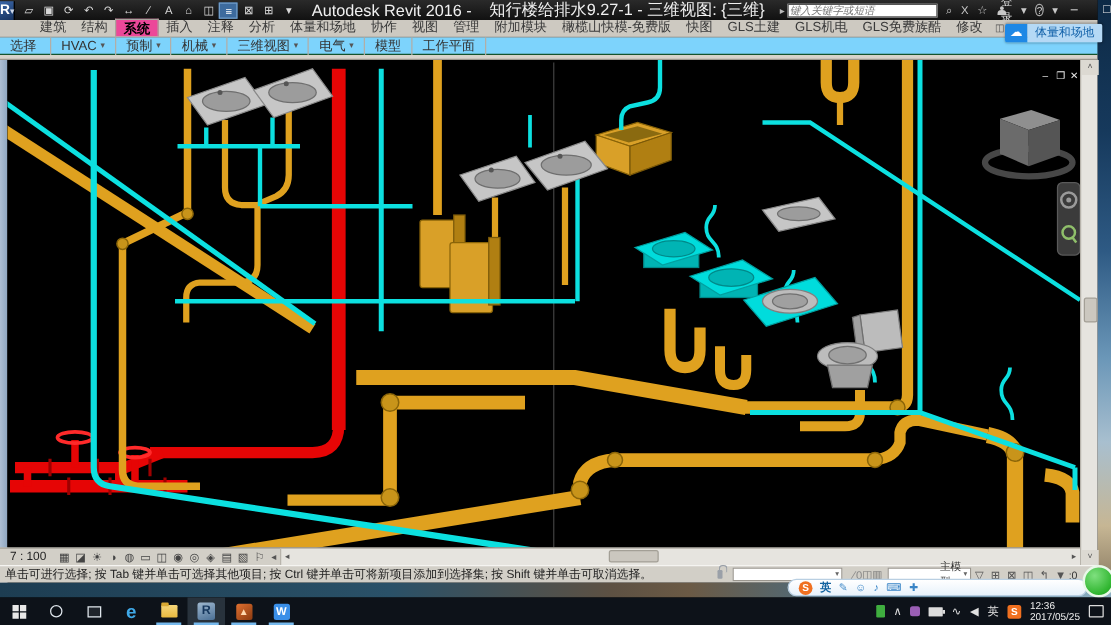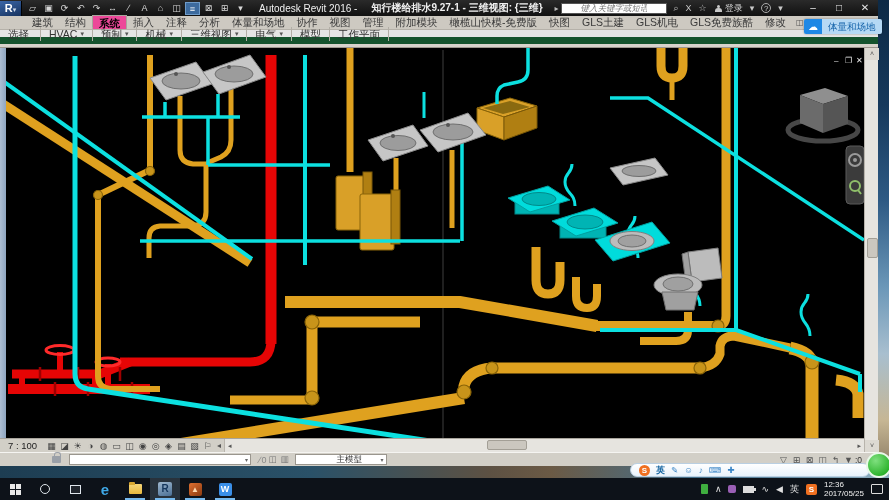--- a/index.html
+++ b/index.html
@@ -13,40 +13,40 @@
   .desktop-strip { position:absolute; left:0; top:466px; width:889px; height:12px;
     background:linear-gradient(90deg,#1d3d52 0%,#2a5168 35%,#5d5143 55%,#6b5a45 62%,#44708c 78%,#8fb0c2 100%); }
 
   
   .titlebar { position:absolute; left:0; top:0; width:878px; height:16px; background:linear-gradient(180deg,#2a2a2a,#111); display:flex; align-items:center; color:#e8e8e8; font-size:10px; }
   .appbtn { width:22px; height:15px; background:linear-gradient(160deg,#3a66a8,#16325e); color:#fff; font-weight:bold; font-size:11px; text-align:center; line-height:15px; border-right:1px solid #000; }
   .appbtn small{ font-size:7px; color:#cfd8e8;}
   .qat { display:flex; align-items:center; gap:1px; padding:0 3px; }
   .qi { width:15px; height:13px; font-size:9px; line-height:13px; text-align:center; color:#d8d8d8; }
   .qi.hl { background:#3d6b9e; border:1px solid #6f9cc9; color:#fff; }
-  .tb-title { white-space:nowrap; margin-left:8px; color:#f0f0f0; font-size:10px; }
-  .tb-doc { margin-left:14px;font-weight:bold; }
+  .tb-title { white-space:nowrap; margin-left:8px; color:#f0f0f0; font-size:13px; }
+  .tb-doc { margin-left:14px; }
   .tb-search { display:flex; align-items:center; margin-left:12px; }
   .srch-arrow{ color:#bbb; font-size:8px; margin-right:2px;}
-  .tb-search input { width:106px; height:11px; font-size:8.5px; font-style:italic; color:#777; border:1px solid #555; background:#fff; padding:0 19px; }
+  .tb-search input { width:120px; height:11px; font-size:8.5px; font-style:italic; color:#777; border:1px solid #555; background:#fff; padding:0 1px; }
   .ti { color:#c8c8c8; font-size:9px; margin-left:7px; }
   .person { width:7px; height:7px; position:relative; margin-left:8px; }
   .person:before{ content:""; position:absolute; left:2px; top:0; width:3px;height:3px; border-radius:50%; background:#c8c8c8;}
   .person:after{ content:""; position:absolute; left:0; top:3.5px; width:7px;height:3.5px; border-radius:3px 3px 0 0; background:#c8c8c8;}
   .signin { color:#d8d8d8; font-size:9px; margin-left:3px; }
   .helpq { width:10px;height:10px; border:1px solid #aaa; border-radius:50%; text-align:center; line-height:9px; font-size:8px; color:#ccc; margin-left:7px;}
   .winbtns { margin-left:auto; display:flex; }
   .wb { width:26px; height:15px; text-align:center; line-height:14px; color:#e8e8e8; font-size:10px; }
 
   
   .tabrow { position:absolute; left:0; top:16px; width:878px; height:14px; background:#cdc9c1; display:flex; align-items:flex-end; padding-left:26px; border-bottom:1px solid #b5b1a9;}
   .rtab { font-size:10.5px; color:#3a3a3a; padding:1px 6px; height:14px; line-height:13px; white-space:nowrap; }
   .rtab.active { background:#ec4899; color:#000; border:1px solid #a8a49c; border-bottom:none; font-weight:bold; }
   .ribopt { margin-left:4px; font-size:8px; color:#555; display:flex; gap:2px; align-items:center; height:14px;}
-  .panelrow { position:absolute; left:0; top:30px; width:878px; height:14px; background:#e5e5e5; display:flex; align-items:center; font-size:10.5px; color:#333; border-bottom:7px solid #14532d;}
+  .panelrow { position:absolute; left:0; top:30px; width:878px; height:14px; background:#7dd3fc; display:flex; align-items:center; font-size:10.5px; color:#333; border-bottom:1px solid #14532d;}
   .pitem { padding:0 8px; height:14px; line-height:14px; border-right:1px solid #b2aea6; white-space:nowrap; display:flex; align-items:center; gap:3px;}
   .pitem .arr{ font-size:7px; color:#555; }
   .optstrip { position:absolute; left:0; top:44px; width:878px; height:4px; background:#d7d3cb; border-bottom:1px solid #9c988f; }
 
   .upload-btn { position:absolute; left:804px; top:19px; height:15px; display:flex; z-index:30; border-radius:2px; overflow:hidden; box-shadow:0 0 2px rgba(0,0,0,.4);}
   .upload-ic { width:18px; background:var(--upload-icon-bg); color:#fff; font-size:10px; text-align:center; line-height:15px;}
   .upload-lb { background:var(--upload-label-bg); color:var(--upload-text); font-size:9.5px; line-height:15px; padding:0 6px; }
 
   
   .left-strip { position:absolute; left:0; top:48px; width:6px; height:418px; background:linear-gradient(90deg,#aebfd4,#8fa6c0); }
@@ -412,20 +412,21 @@
     <span class="vbi">⚐</span>
     <span class="vb-collapse">◂</span>
     <div class="hscroll">
       <span class="harr" style="left:3px;">◂</span>
       <div class="hthumb"></div>
       <span class="harr" style="right:3px;">▸</span>
     </div>
   </div>
 
   <div class="statusbar">
+    <span class="hint">单击可进行选择; 按 Tab 键并单击可选择其他项目; 按 Ctrl 键并单击可将新项目添加到选择集; 按 Shift 键并单击可取消选择。</span>
     <span class="minilock"></span>
     <div class="combo worksets">
         <span></span>
         <span class="ca">▾</span>
       </div>
     <span class="ed-req">
       <span>∕</span>
       <span>0</span>
     </span>
     <span class="mini-ic">◫</span>

